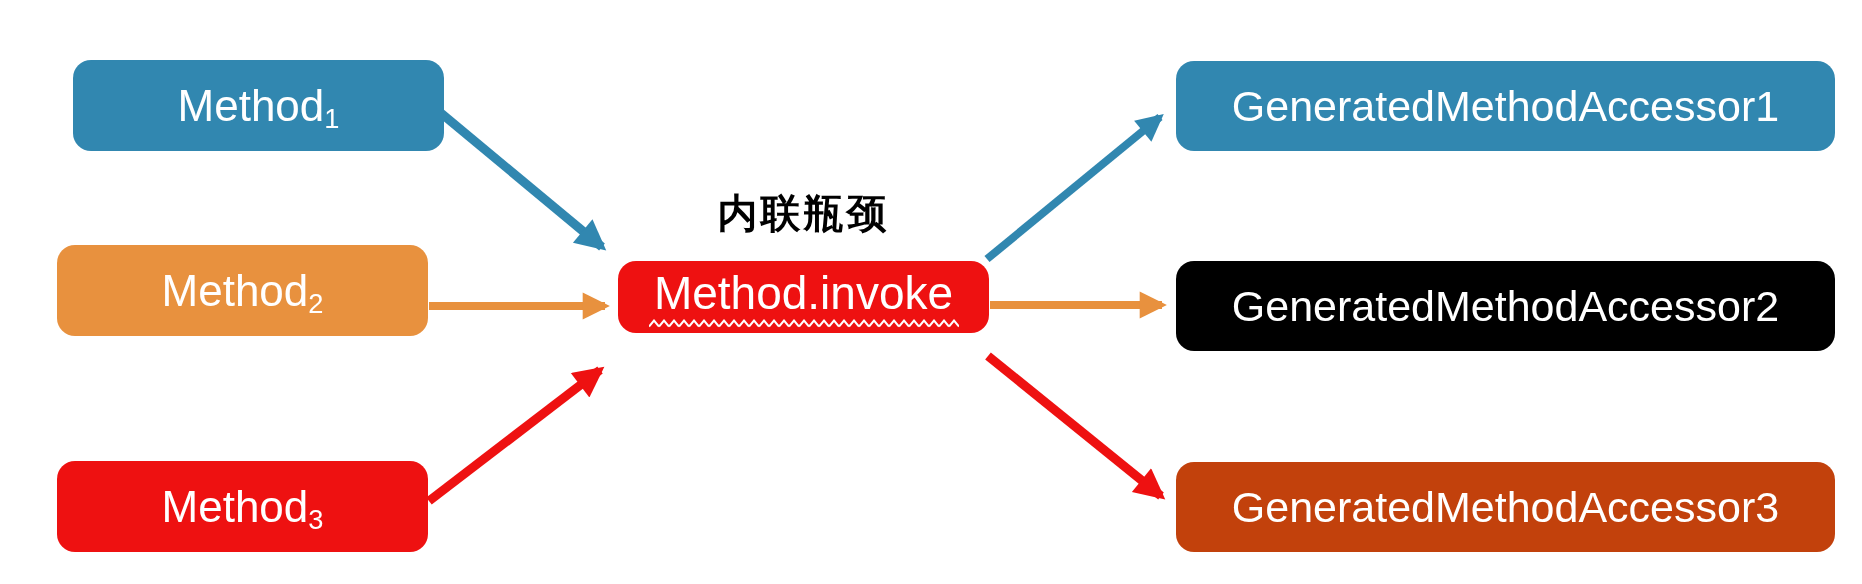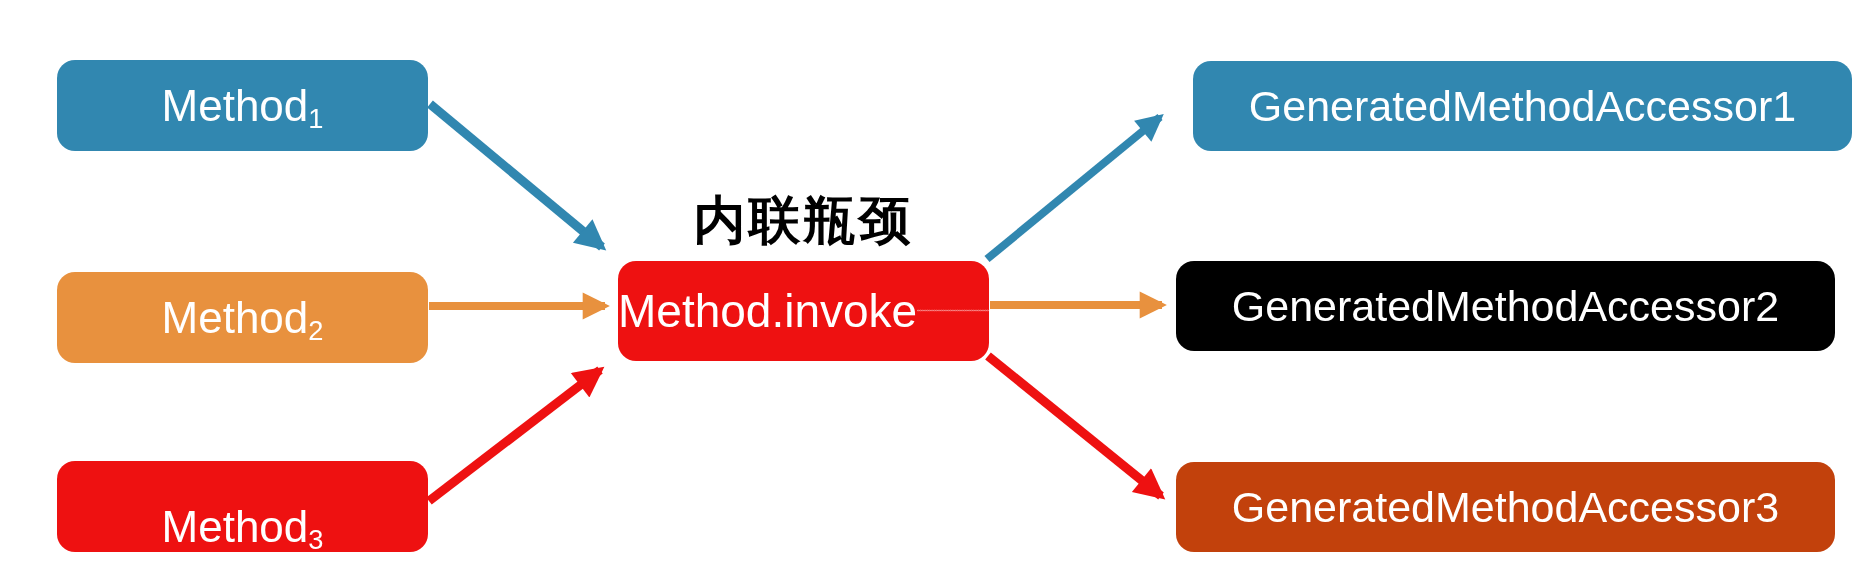--- a/index.html
+++ b/index.html
@@ -7,32 +7,32 @@
     position:relative;width:1862px;height:584px;background:#ffffff;overflow:hidden;
     font-family:"Liberation Sans", sans-serif;
   }
   .arrow-layer{position:absolute;left:0;top:0;width:1862px;height:584px;}
   .box{
     position:absolute;border-radius:18px;display:flex;align-items:center;justify-content:center;
     color:#ffffff;
   }
   .left-box{left:57px;width:371px;height:91px;font-size:44px;}
   .row1-left{top:60px;}
-  .row2-left{top:272px;align-items:center;}
+  .row2-left{top:245px;align-items:center;}
   .row3-left{top:461px;}
-  .center-box{left:618px;top:261px;width:371px;height:100px;font-size:46px;flex-direction:row;}
+  .center-box{left:618px;top:261px;width:371px;height:72px;font-size:46px;flex-direction:column;}
   .right-box{left:1176px;width:659px;height:90px;font-size:43px;}
-  .row1-right{top:61px;margin-left:17px;}
+  .row1-right{top:61px;}
   .row2-right{top:261px;}
   .row3-right{top:462px;}
   .box-label{white-space:nowrap;}
   .box-label sub{font-size:0.62em;line-height:0;vertical-align:-0.25em;}
   .diagram-title{
     position:absolute;left:598px;top:186px;width:411px;text-align:center;
-    font-size:52px;font-weight:700;color:#000000;letter-spacing:3px;
+    font-size:40px;font-weight:700;color:#000000;letter-spacing:3px;
     font-family:"Liberation Sans", sans-serif;
   }
   .squiggle{display:block;margin-top:-1px;}
 </style>
 </head>
 <body>
 
 <div class="canvas">
 
   <svg class="arrow-layer" viewBox="0 0 1862 584" xmlns="http://www.w3.org/2000/svg">
@@ -52,27 +52,27 @@
     <line x1="429" y1="306" x2="605" y2="306" stroke-width="8" marker-end="url(#mh-orange)" style="stroke: rgb(232, 145, 62);"></line>
     <line x1="429" y1="501" x2="600" y2="370" stroke-width="9" marker-end="url(#mh-red)" style="stroke: rgb(238, 17, 17);"></line>
 
     <line x1="987" y1="259" x2="1160" y2="117" stroke-width="8" marker-end="url(#mh-blue)" style="stroke: rgb(49, 135, 176);"></line>
     <line x1="990" y1="305" x2="1162" y2="305" stroke-width="8" marker-end="url(#mh-orange)" style="stroke: rgb(232, 145, 62);"></line>
     <line x1="988" y1="356" x2="1161" y2="496" stroke-width="9" marker-end="url(#mh-red)" style="stroke: rgb(238, 17, 17);"></line>
   </svg>
 
   <div class="diagram-title" style="color: rgb(0, 0, 0);">内联瓶颈</div>
 
-  <div class="box left-box row1-left" style="background-color: rgb(49, 135, 176);">
+  <div class="box left-box row1-left" style="background-color: rgb(49, 135, 176); margin-left: 16px;">
     <span class="box-label"><span>Method</span><sub>1</sub></span>
   </div>
   <div class="box left-box row2-left" style="background-color: rgb(232, 145, 62);">
     <span class="box-label"><span>Method</span><sub>2</sub></span>
   </div>
-  <div class="box left-box row3-left" style="background-color: rgb(238, 17, 17); align-items: flex-end;">
+  <div class="box left-box row3-left" style="background-color: rgb(238, 17, 17);">
     <span class="box-label"><span>Method</span><sub>3</sub></span>
   </div>
 
   <div class="box center-box" style="background-color: rgb(238, 17, 17);">
     <span class="box-label">Method.invoke</span>
     <svg class="squiggle" width="310" height="9" viewBox="0 0 310 9" xmlns="http://www.w3.org/2000/svg">
       <defs>
         <pattern id="zigzag" width="10" height="9" patternUnits="userSpaceOnUse">
           <path d="M0,7.5 L5,1.5 L10,7.5" fill="none" stroke="#ffffff" stroke-width="2"></path>
         </pattern>

